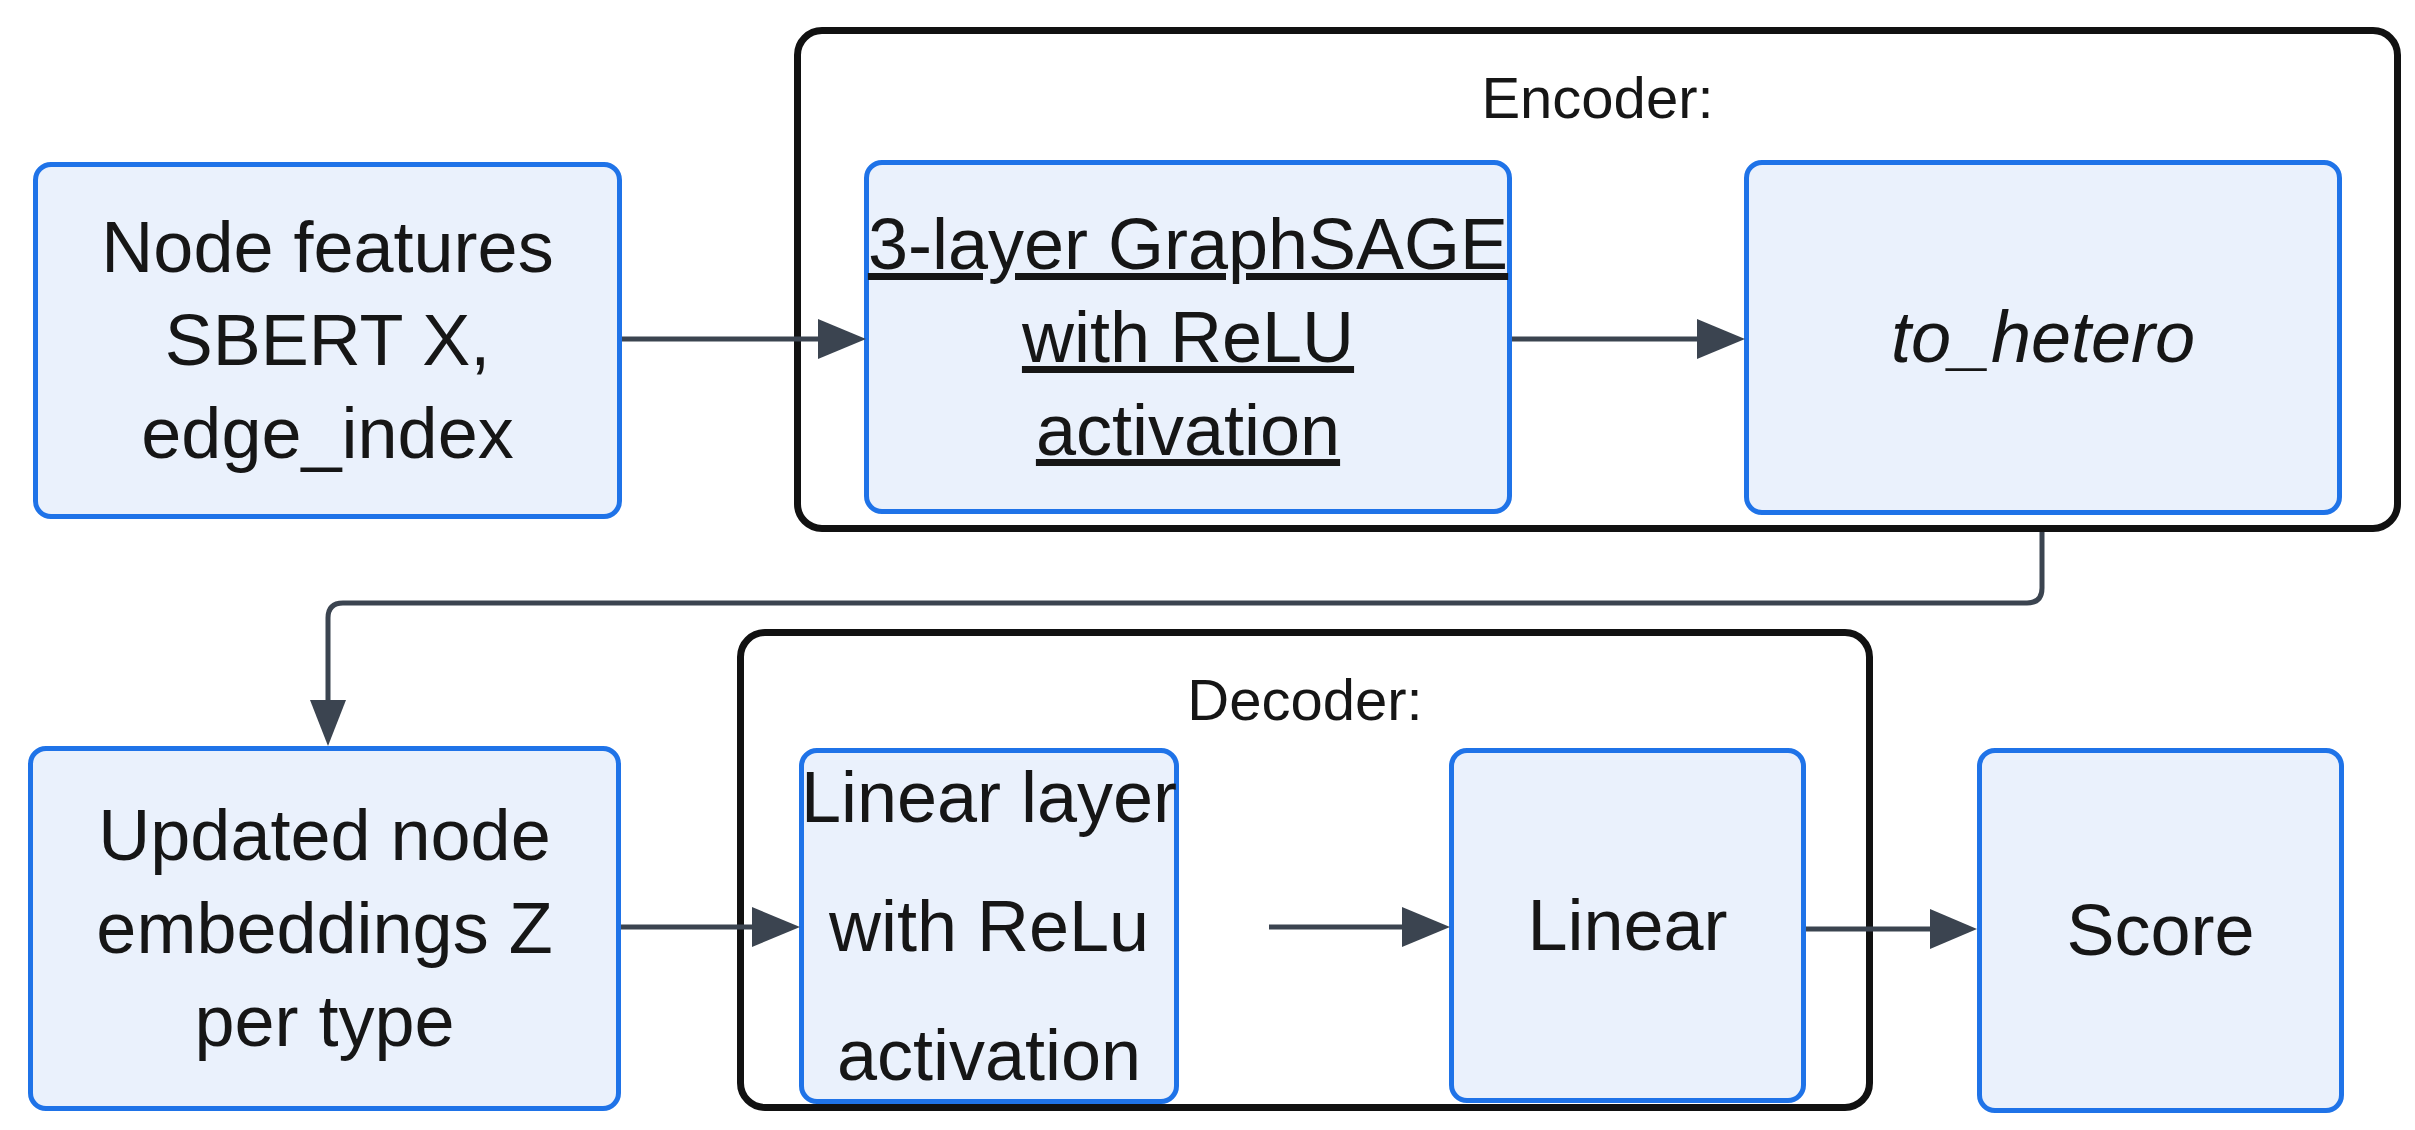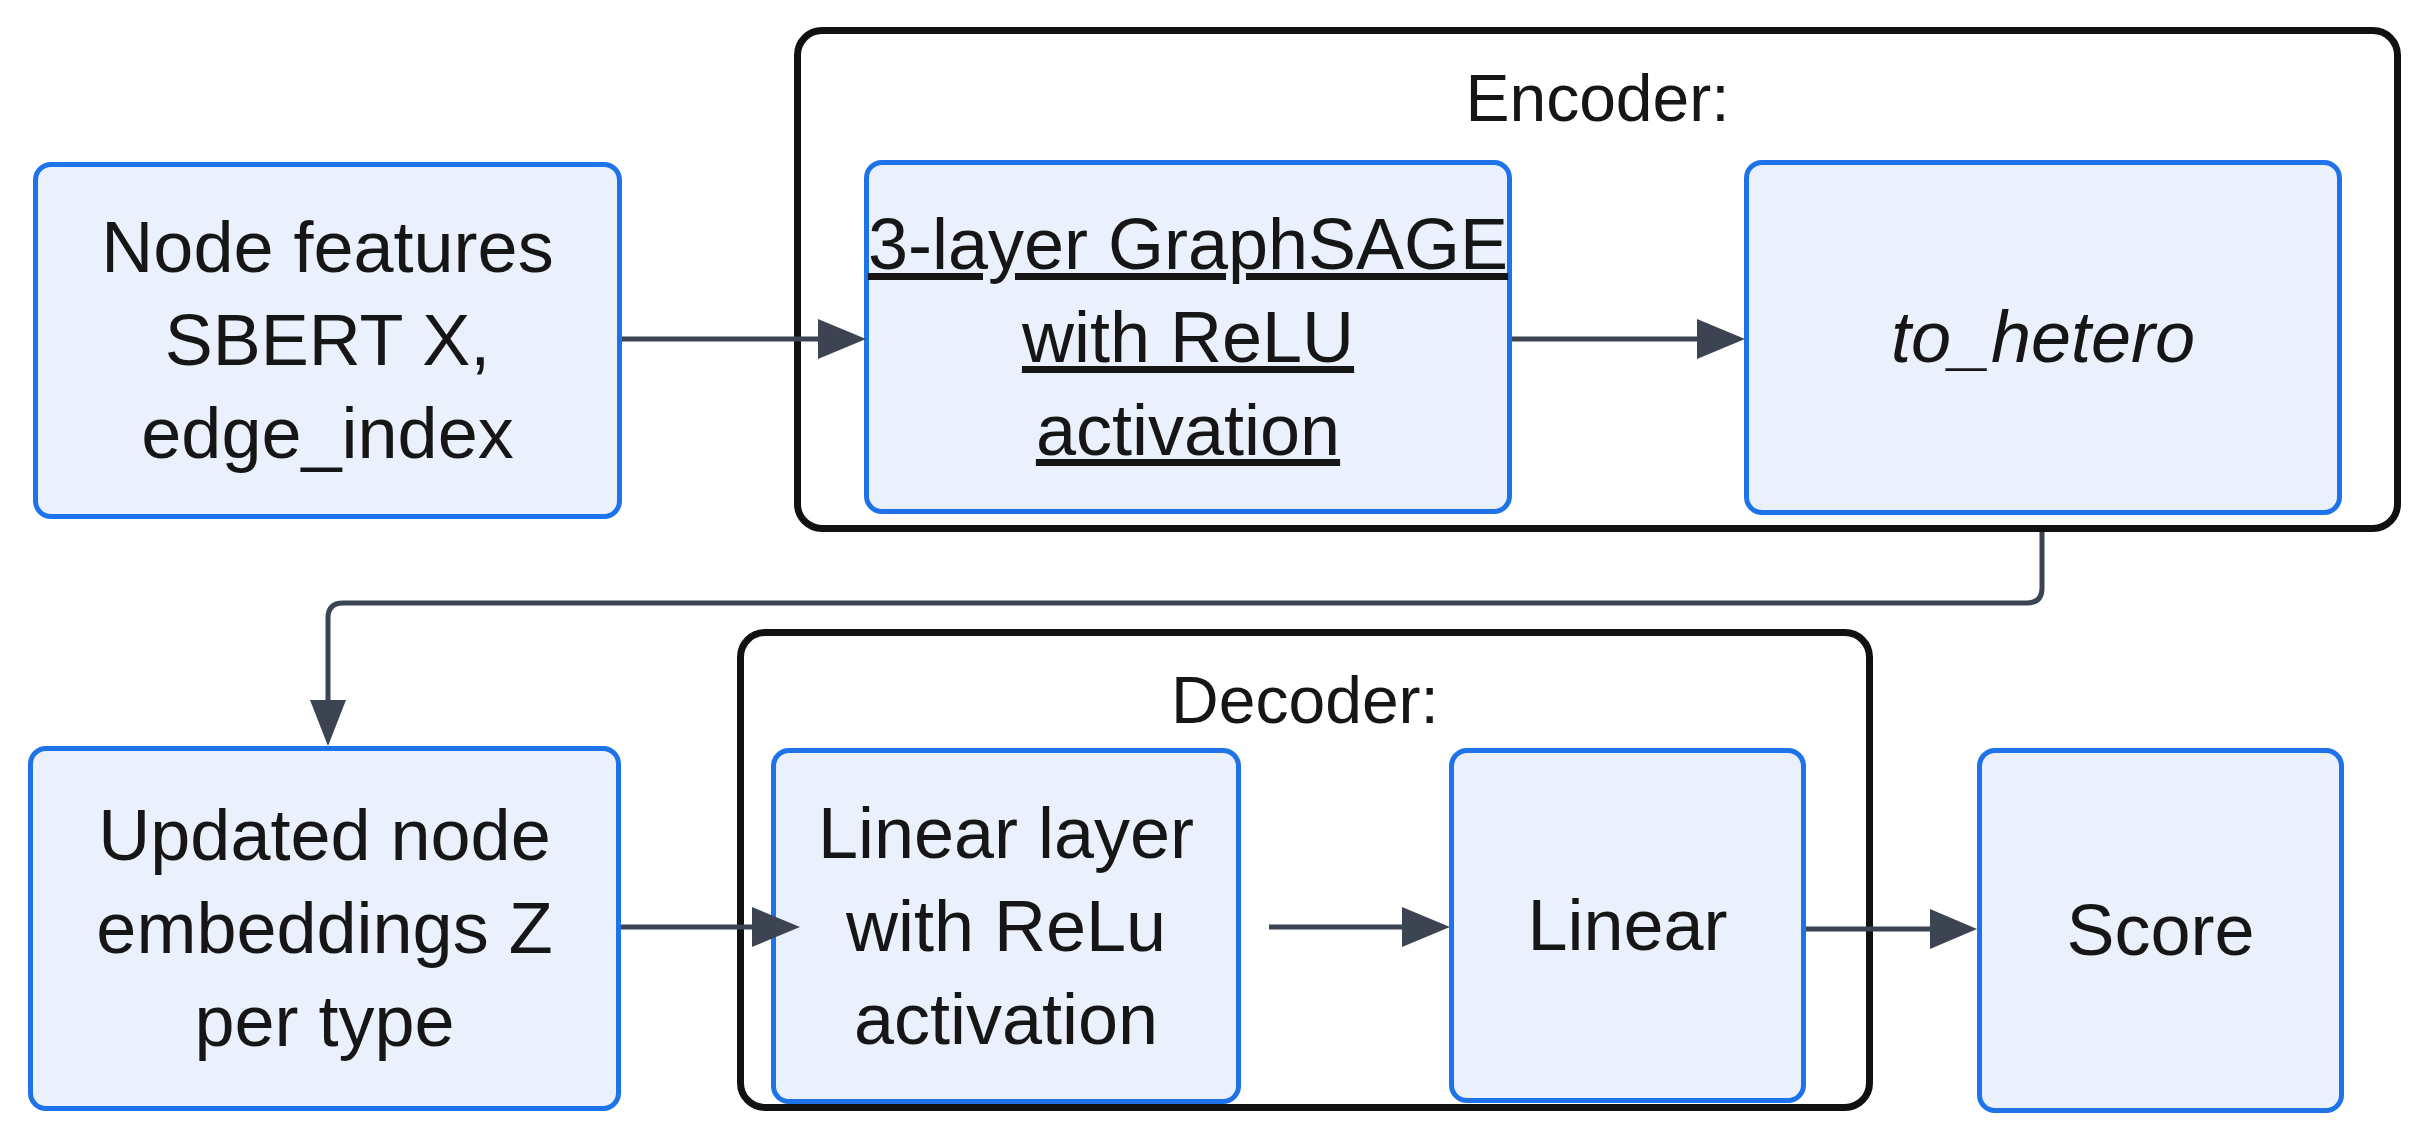--- a/index.html
+++ b/index.html
@@ -25,21 +25,21 @@
   }
   .group{
     position:absolute;
     box-sizing:border-box;
     border:7px solid var(--group-border);
     border-radius:28px;
     background:transparent;
   }
   .group-label{
     text-align:center;
-    font-size:66px;
+    font-size:58px;
     line-height:76px;
     padding-top:26px;
     color:var(--text-color);
   }
   .node{
     position:absolute;
     box-sizing:border-box;
     background:var(--node-fill);
     border:5px solid var(--node-border);
     border-radius:18px;
@@ -52,21 +52,21 @@
     line-height:93px;
     color:var(--text-color);
   }
   .node .line{white-space:nowrap;}
   #encoder-group{left:794px;top:27px;width:1607px;height:505px;}
   #decoder-group{left:737px;top:629px;width:1136px;height:482px;}
   #node-input{left:33px;top:162px;width:589px;height:357px;}
   #node-graphsage{left:864px;top:160px;width:648px;height:354px;text-decoration:underline;}
   #node-tohetero{left:1744px;top:160px;width:598px;height:355px;font-style:italic;}
   #node-embeddings{left:28px;top:746px;width:593px;height:365px;}
-  #node-linearrelu{left:771px;top:748px;width:470px;height:356px;}
+  #node-linearrelu{left:799px;top:748px;width:380px;height:356px;gap:36px;}
   #node-linear{left:1449px;top:748px;width:357px;height:355px;}
   #node-score{left:1977px;top:748px;width:367px;height:365px;}
   svg.wires{
     position:absolute;
     left:0;top:0;
     width:2415px;height:1130px;
     pointer-events:none;
   }
   svg.wires .edge{
     stroke:var(--arrow-color);

